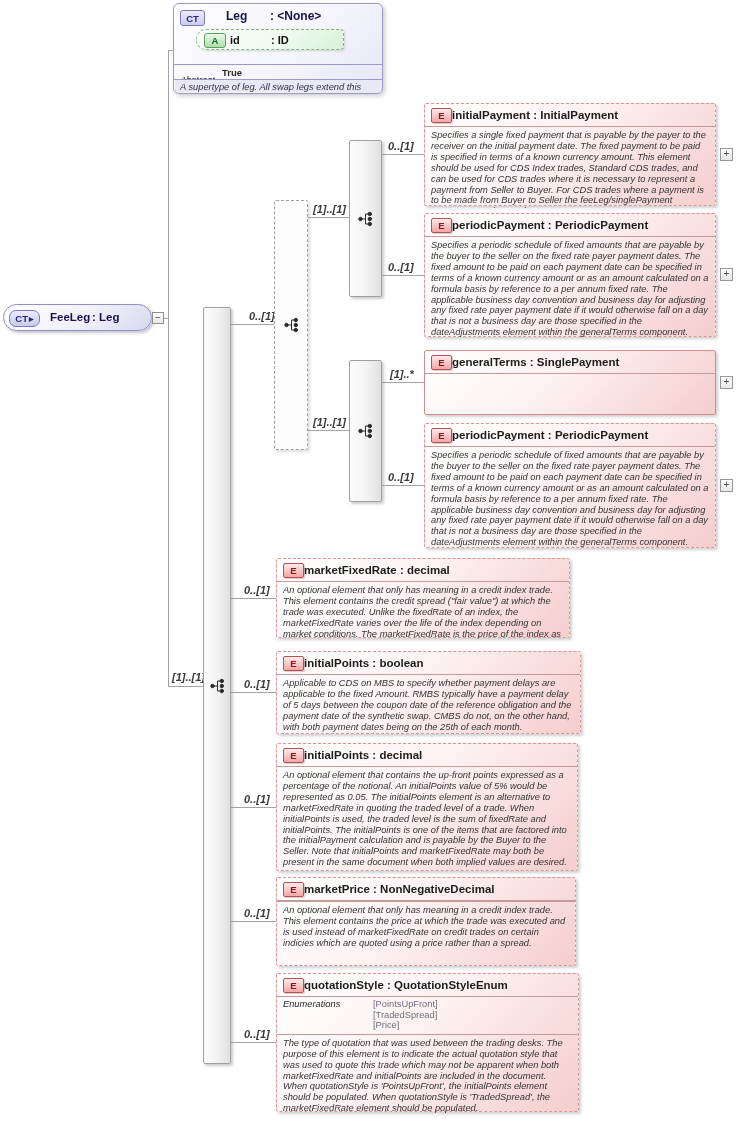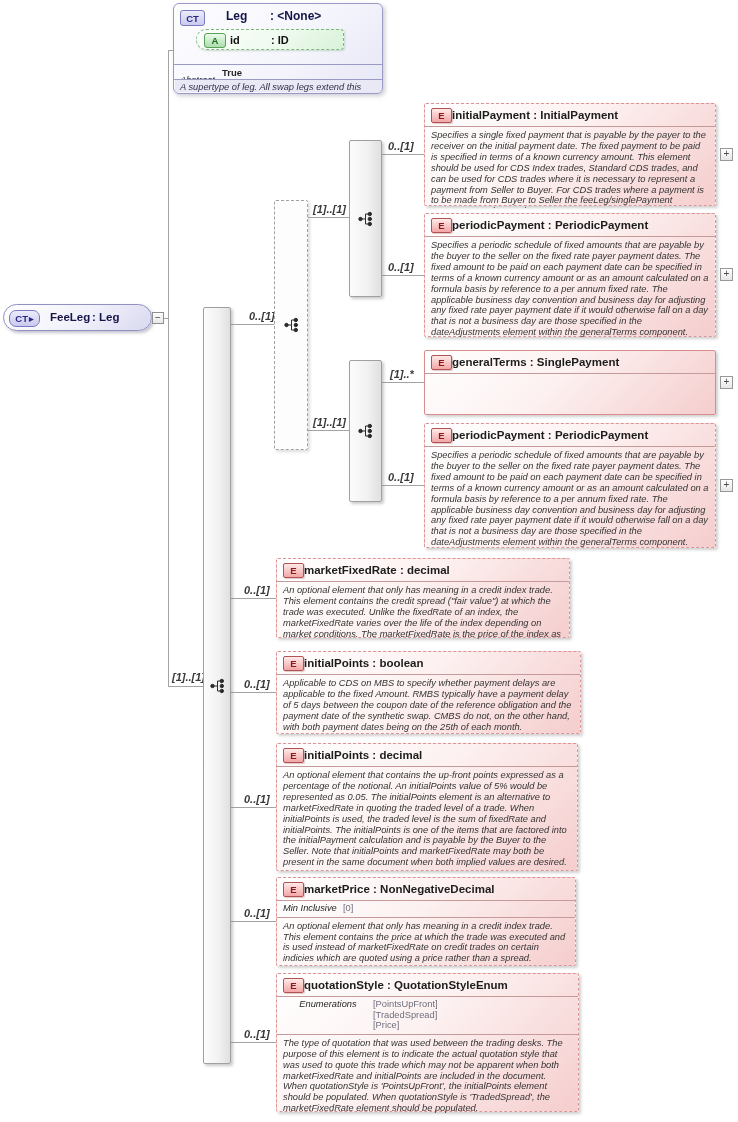--- a/index.html
+++ b/index.html
@@ -267,37 +267,33 @@
     <div class="edesc" style="height:101px;">An optional element that contains the up-front points expressed as a percentage of the notional. An initialPoints value of 5% would be represented as 0.05. The initialPoints element is an alternative to marketFixedRate in quoting the traded level of a trade. When initialPoints is used, the traded level is the sum of fixedRate and initialPoints. The initialPoints is one of the items that are factored into the initialPayment calculation and is payable by the Buyer to the Seller. Note that initialPoints and marketFixedRate may both be present in the same document when both implied values are desired.</div>
   </div>
 
   <div class="ebox" style="left:276px;top:877px;width:300px;height:89px;">
     <div class="ehdr">
       <span class="e-badge">E</span>
       <span class="nm">marketPrice</span>
         <span class="tp"> : NonNegativeDecimal</span>
     </div>
     <div class="esep"></div>
-    <div class="facet-row">
-      <span class="facet-label" style="width:60px;">Min Inclusive</span>
-      <span class="facet-vals">[0]</span>
-    </div>
     <div class="esep"></div>
     <div class="edesc" style="height:44px;">An optional element that only has meaning in a credit index trade. This element contains the price at which the trade was executed and is used instead of marketFixedRate on credit trades on certain indicies which are quoted using a price rather than a spread.</div>
   </div>
 
   <div class="ebox" style="left:276px;top:973px;width:303px;height:139px;">
     <div class="ehdr">
       <span class="e-badge">E</span>
       <span class="nm">quotationStyle</span>
         <span class="tp"> : QuotationStyleEnum</span>
     </div>
     <div class="esep"></div>
     <div class="facet-row">
-      <span class="facet-label" style="width:90px;text-align:center;">Enumerations</span>
+      <span class="facet-label" style="width:90px;">Enumerations</span>
       <span class="facet-vals">
         <div>[PointsUpFront]</div>
         <div>[TradedSpread]</div>
         <div>[Price]</div>
       </span>
     </div>
     <div class="esep"></div>
     <div class="edesc" style="height:78px;">The type of quotation that was used between the trading desks. The purpose of this element is to indicate the actual quotation style that was used to quote this trade which may not be apparent when both marketFixedRate and initialPoints are included in the document. When quotationStyle is 'PointsUpFront', the initialPoints element should be populated. When quotationStyle is 'TradedSpread', the marketFixedRate element should be populated.</div>
   </div>
 

